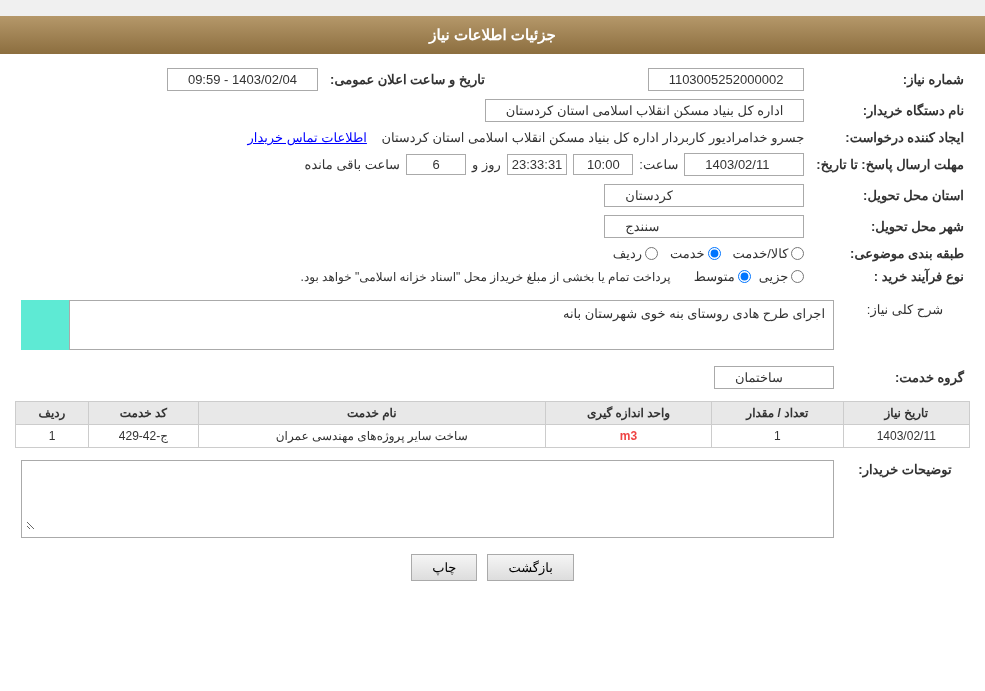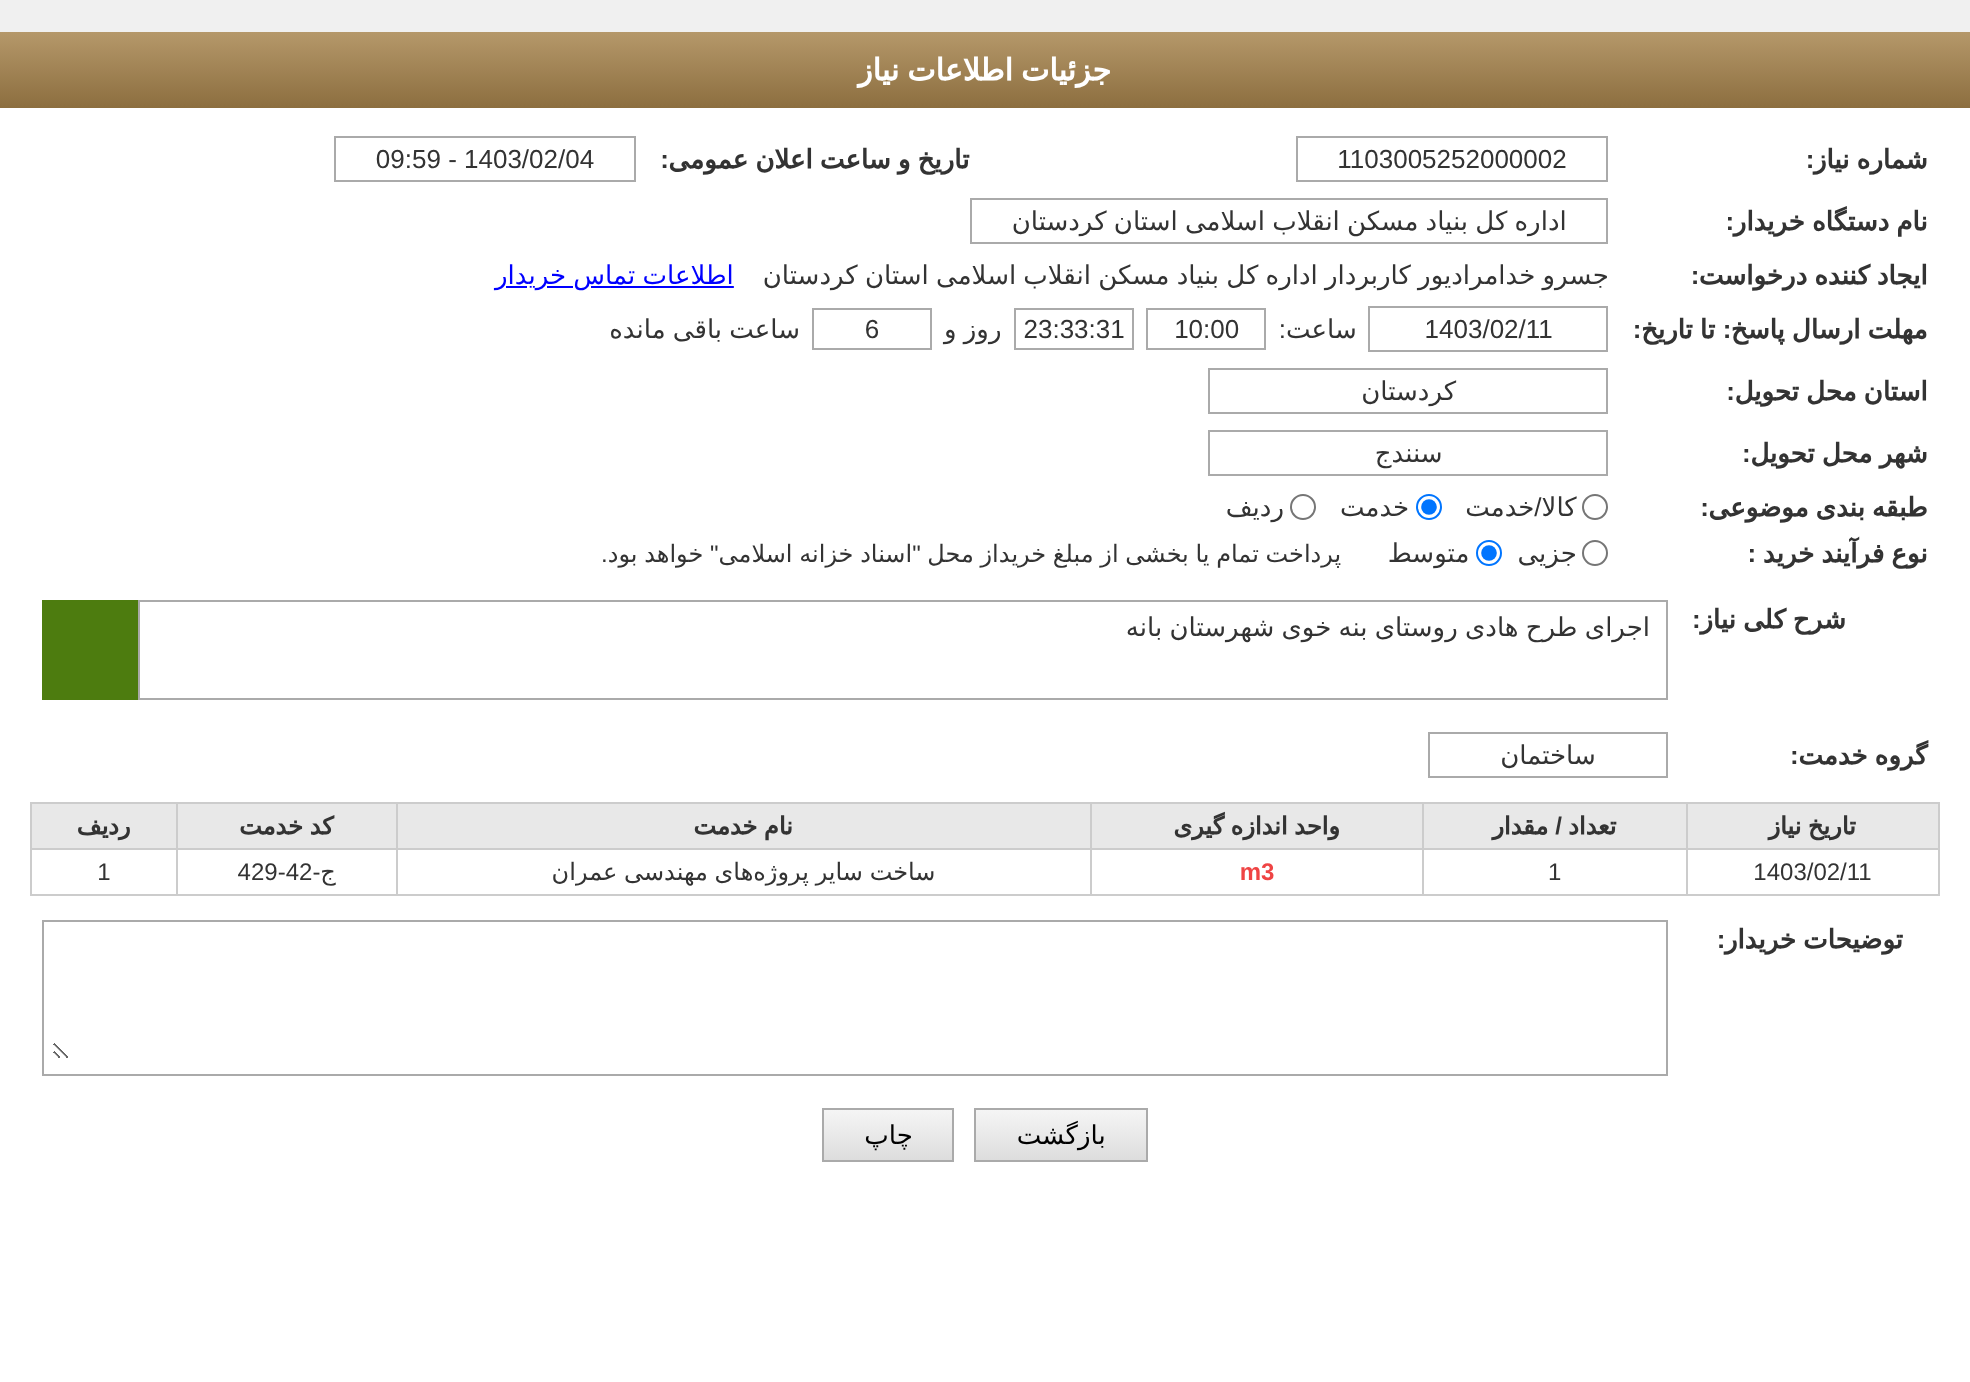--- a/index.html
+++ b/index.html
@@ -45,21 +45,21 @@
     }
     .value-cell {
       text-align: right;
     }
     .input-box {
       border: 1px solid #aaa;
       background: #fff;
       padding: 3px 20px;
       display: inline-block;
       min-width: 120px;
-      text-align: center;
+      text-align: left;
     }
     .input-wide {
       min-width: 300px;
     }
     .input-medium {
       min-width: 200px;
     }
     .link-blue {
       color: #00f;
       text-decoration: underline;
@@ -105,21 +105,21 @@
       border: 1px solid #aaa;
       padding: 4px;
       resize: vertical;
       text-align: right;
       direction: rtl;
       font-family: Tahoma, Arial, sans-serif;
       font-size: 12px;
     }
     .watermark-area {
       position: relative;
-      background: #4d7c0f;
+      background: #5eead4;
       padding-left: 48px;
     }
     .services-table {
       width: 100%;
       border-collapse: collapse;
       margin-top: 6px;
       font-size: 12px;
     }
     .services-table th, .services-table td {
       border: 1px solid #ccc;
@@ -257,21 +257,21 @@
             <span class="notice-text">پرداخت تمام یا بخشی از مبلغ خریداز محل "اسناد خزانه اسلامی" خواهد بود.</span>
           </div>
         </td>
       </tr>
     </tbody>
       </table>
 
     <table class="info-table">
       <tbody>
           <tr>
-        <td style="width:130px; text-align:left; font-weight:bold; vertical-align:top; padding-top:6px;">شرح کلی نیاز:</td>
+        <td style="width:130px; text-align:center; font-weight:normal; vertical-align:top; padding-top:6px;">شرح کلی نیاز:</td>
         <td>
           <div class="watermark-area">
             
             <div style="position:relative; display:inline-block; width:100%;">
               <div style="border:1px solid #aaa; padding:5px 8px; min-height:50px; background:#fff; text-align:right; direction:rtl; position:relative;">
                 <span>اجرای طرح هادی روستای بنه خوی شهرستان بانه</span>
               </div>
             </div>
           </div>
         </td>

